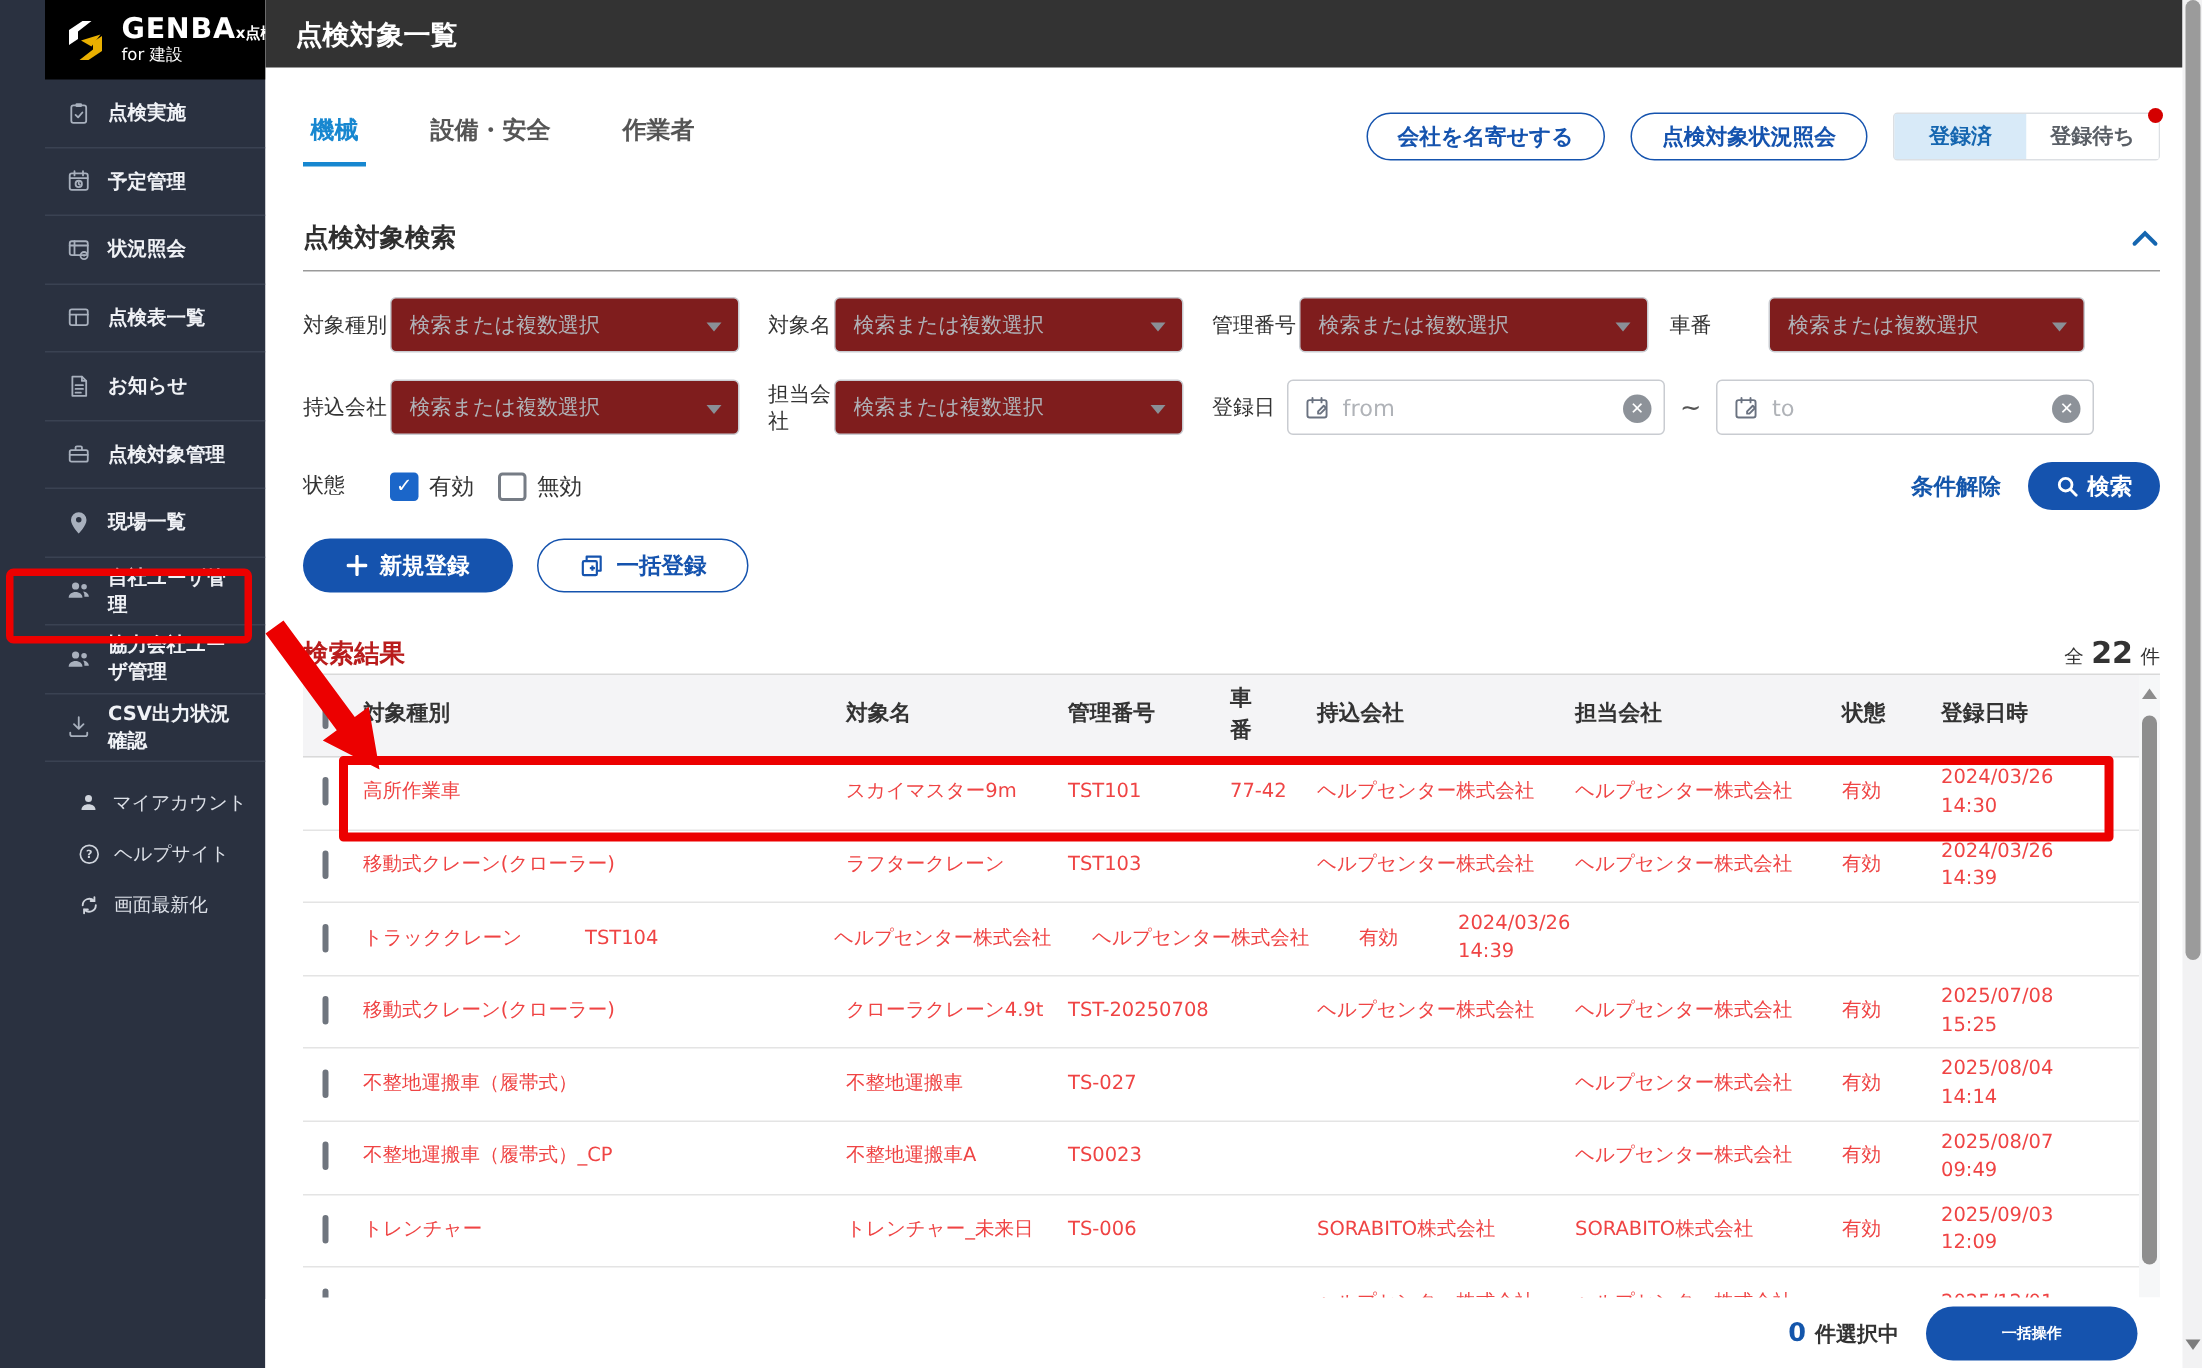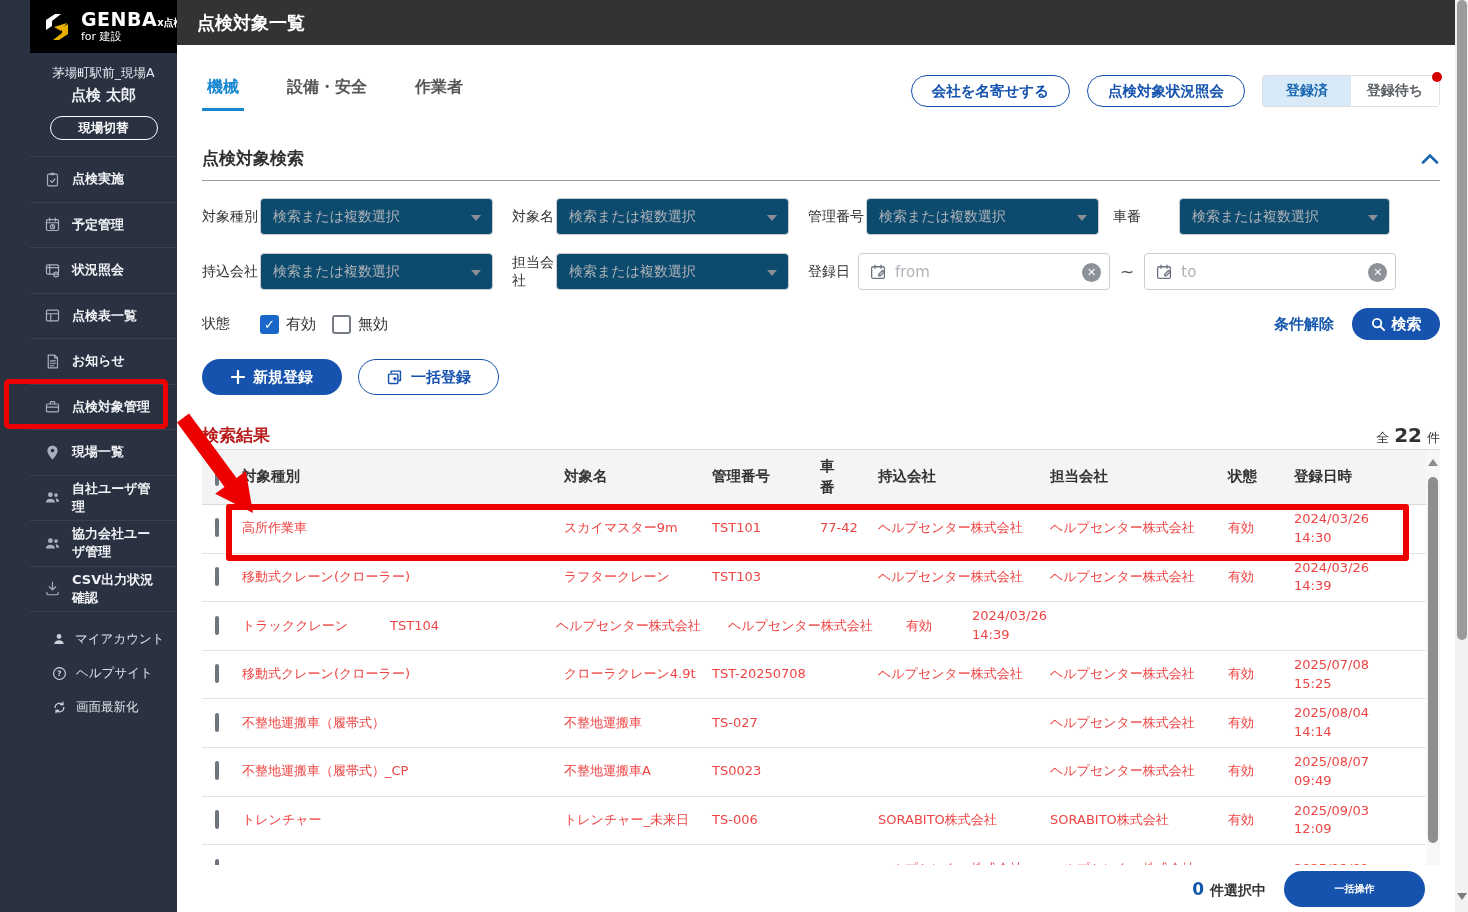--- a/index.html
+++ b/index.html
@@ -46,21 +46,21 @@
   .tg-dot { position:absolute; right:-3px; top:-4px; width:10px; height:10px; border-radius:50%; background:#d40000; }
 
   .search-head { margin-top:36px; display:flex; align-items:center;font-family:Liberation Mono, monospace; }
   .search-title { font-size:17px; font-weight:bold; color:#2f2f2f; }
   .collapse-ic { margin-left:auto; cursor:pointer; display:flex; }
   .sec-hr { border:none; border-top:1px solid #9a9a9a; margin-top:10px; }
 
   .frow { display:flex; align-items:center; }
   .frow1 { margin-top:17px; } .frow2 { margin-top:18px; } .frow3 { margin-top:23px; height:22px; }
   .flabel { font-size:14px; color:#333; flex:none; }
-  .sel { position:relative; height:37px; background:#0c4a6e; border:1px solid #c9ccd1; border-radius:4px;
+  .sel { position:relative; height:37px; background:#7f1d1d; border:1px solid #c9ccd1; border-radius:4px;
     display:flex; align-items:center; padding:0 18px 0 12px; cursor:pointer; }
   .sel-ph { font-size:14px; color:#b0b3b8; overflow:hidden; white-space:nowrap; }
   .caret { position:absolute; right:11px; top:16px; width:0; height:0; border-left:5px solid transparent;
     border-right:5px solid transparent; border-top:6px solid #8a8f96; }
   .w233{width:233px;} .w211{width:211px;}
   .lb1{width:58px;} .lb2{width:44px; margin-left:19px;} .lb3{width:58px; margin-left:19px;} .lb4{width:30px; margin-left:14px; margin-right:36px;}
   .lb5{width:58px;} .lb6{width:44px; margin-left:19px;} .lb7{width:50px; margin-left:19px;}
   .date-inp { position:relative; width:252px; height:37px; border:1px solid #c9ccd1; border-radius:4px; background:#fff;
     display:flex; align-items:center; padding:0 30px 0 10px; gap:8px; cursor:text; }
   .date-ph { font-size:15px; color:#b0b3b8; }
@@ -134,25 +134,20 @@
         <polygon points="6,10 15,4 21,4 12,11 12,16 6,20" fill="#fff"></polygon>
         <polygon points="28,24 19,30 13,30 22,23 22,18 28,14" fill="#eab000"></polygon>
         <polygon points="14,17 27,13 21,21" fill="#eab000"></polygon>
       </svg>
       <div class="logo-text">
         <span class="logo-line1">GENBA</span><span class="logo-suffix">x点検</span>
         <div class="logo-line2">for 建設</div>
       </div>
     </div>
 
-    <div class="site-block">
-      <div class="site-name">茅場町駅前_現場A</div>
-      <div class="user-name">点検 太郎</div>
-      <button class="switch-btn">現場切替</button>
-    </div>
 
     <nav>
       <div class="nav-item">
         <svg class="icn" width="17" height="17" viewBox="0 0 24 24">
             <rect x="5" y="4.5" width="14" height="16.5" rx="2"></rect>
             <rect x="9" y="2.5" width="6" height="3.6" rx="1" fill="#a8b0bd" stroke="none"></rect>
             <path d="M9 13.5l2.4 2.4 4-4.6"></path>
           </svg>
         <span>点検実施</span>
       </div>

